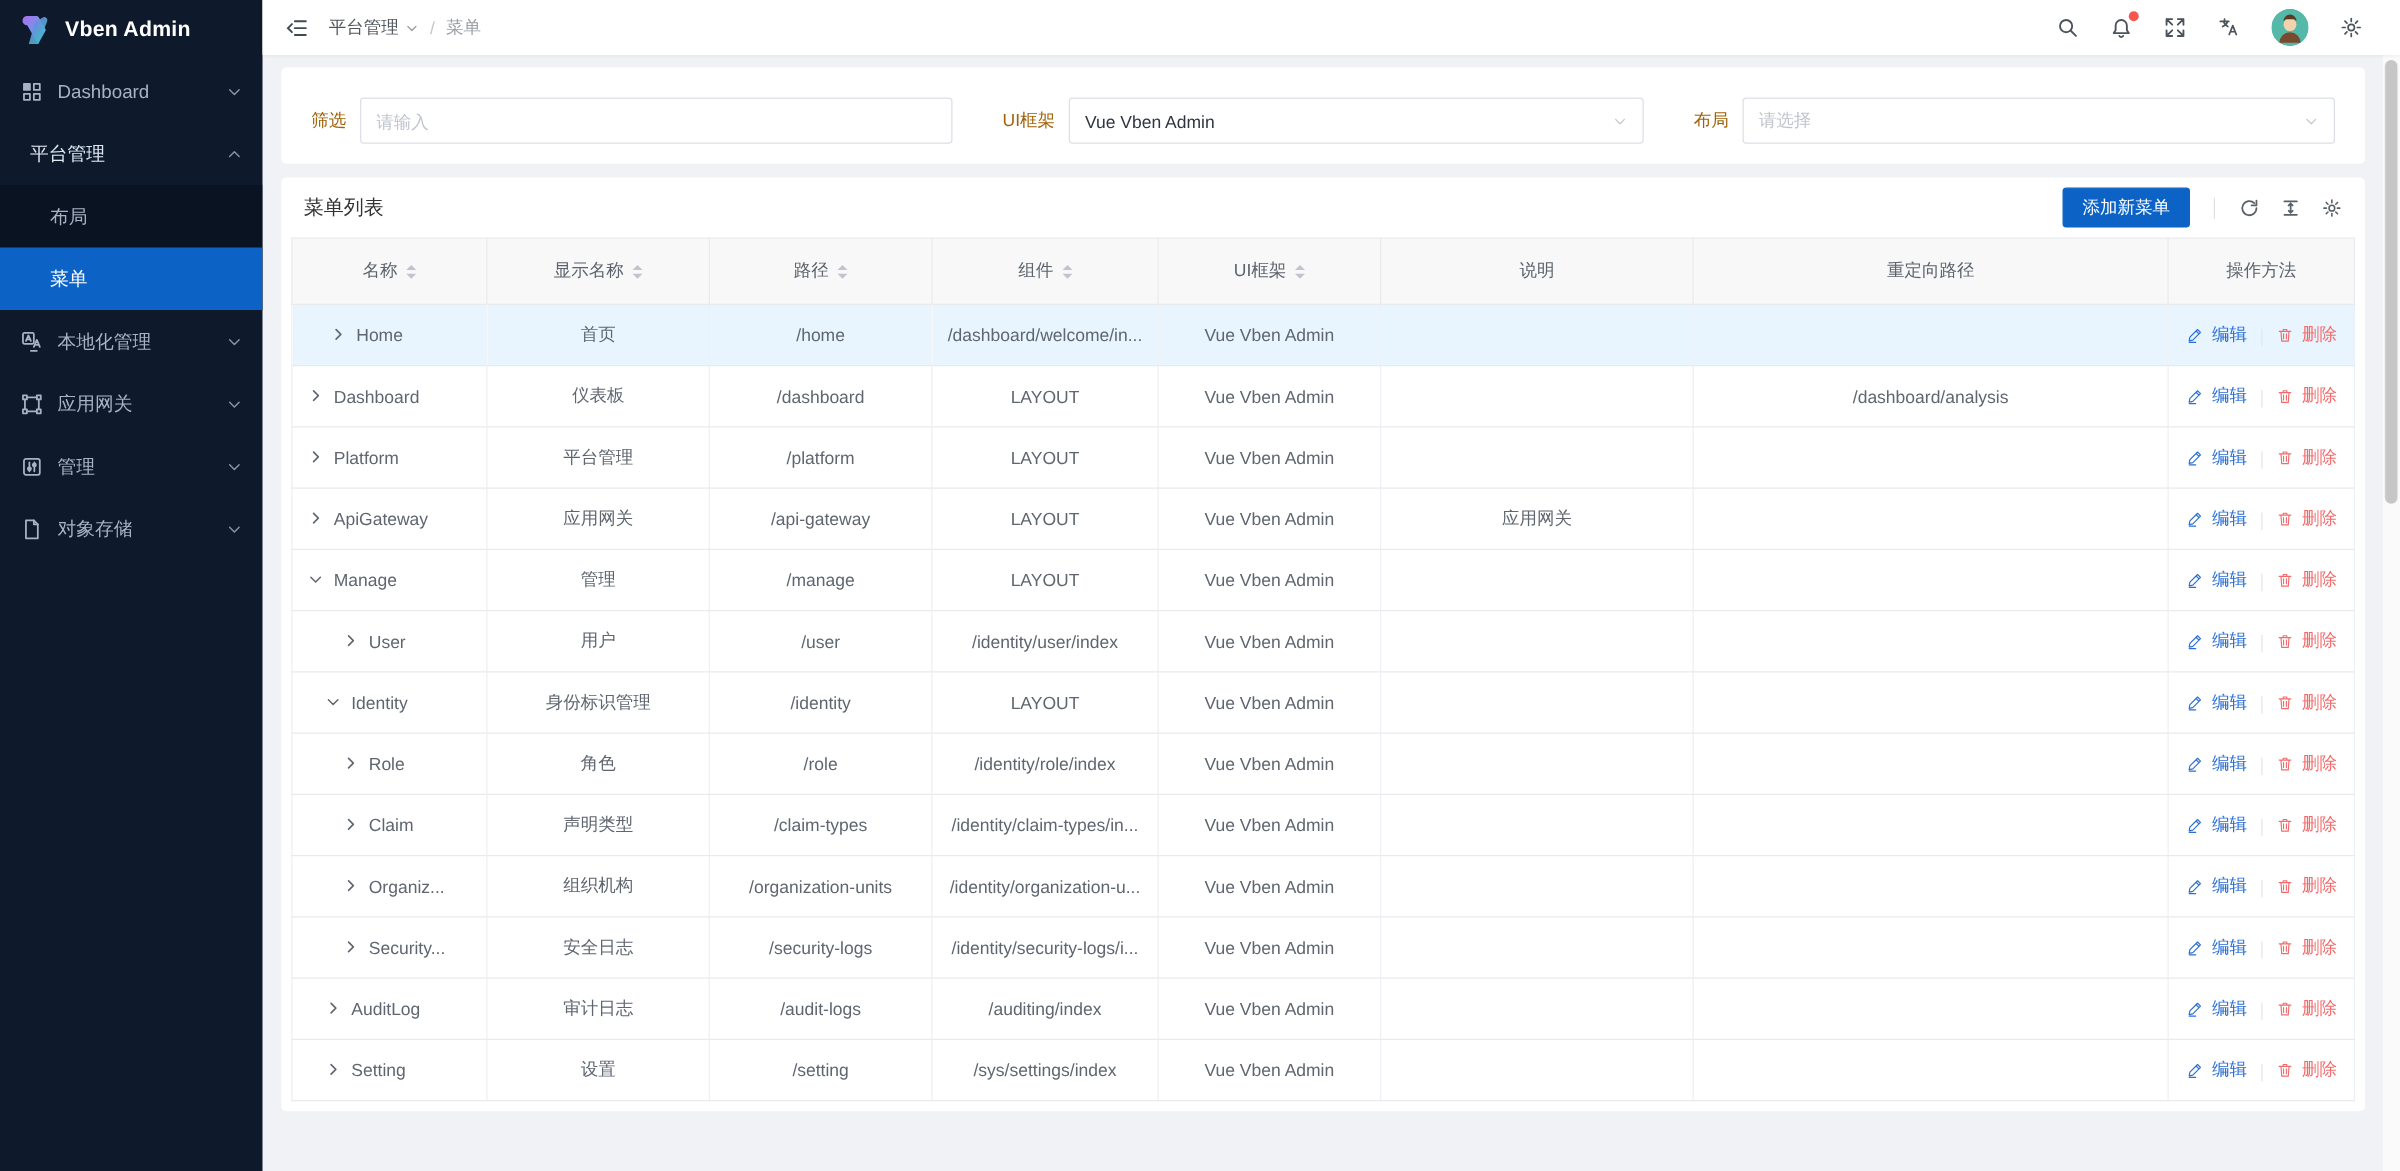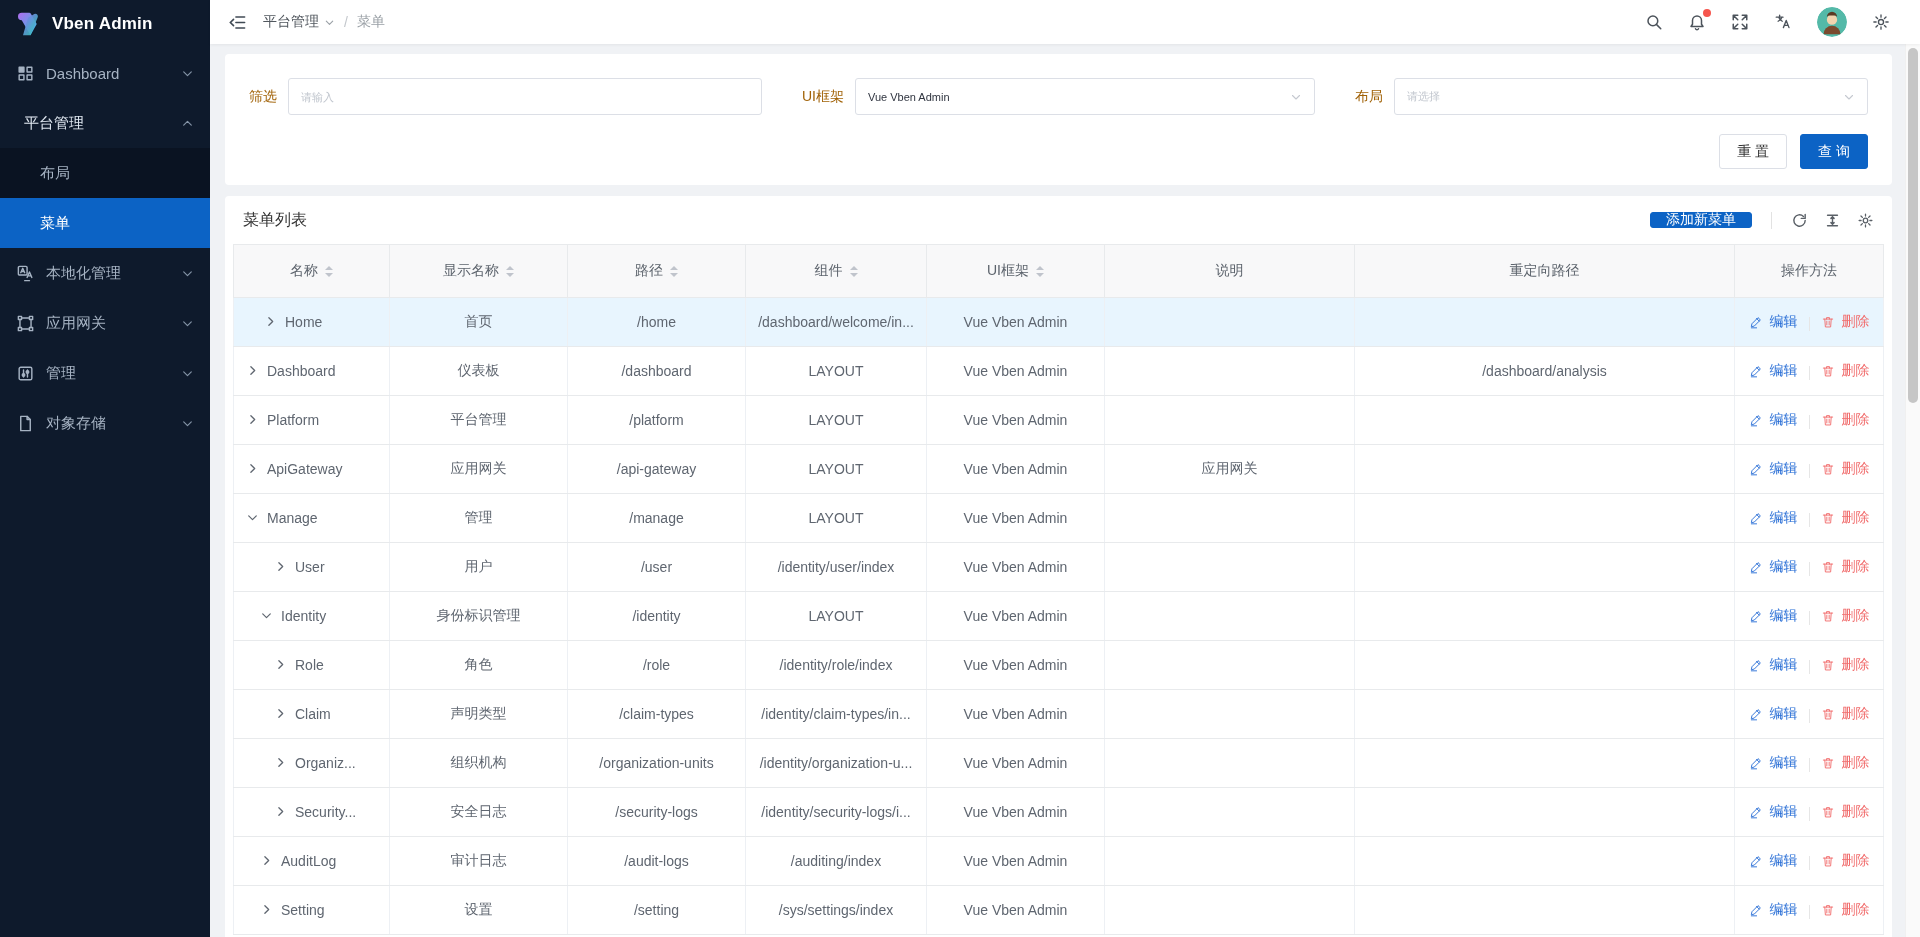--- a/index.html
+++ b/index.html
@@ -44,21 +44,21 @@
   .avatar svg { width:30px; height:30px; }
 
   .content { flex:1; padding:10px 28px 0 15px; overflow:hidden; }
   .card { background:#fff; border-radius:4px; }
 
   
   .filter-card { padding:24px 24px 16px; margin-bottom:11px; }
   .filter-row { display:flex; gap:40px; }
   .field { flex:1; display:flex; align-items:center; gap:11px; min-width:0; }
   .flabel { font-size:14px; color:#a16207; white-space:nowrap; }
-  .control { flex:1; height:37px; border:1px solid #dcdfe6; border-radius:3px; display:flex; align-items:center; padding:0 12px; font-size:11px; color:#303540; background:#fff; min-width:0; }
+  .control { flex:1; height:37px; border:1px solid #dcdfe6; border-radius:3px; display:flex; align-items:center; padding:0 12px; font-size:14px; color:#303540; background:#fff; min-width:0; }
   input.control { outline:none; }
   input.control::placeholder { color:#c1c6ce; }
   .control .placeholder { color:#c1c6ce; }
   .sel-arrow { margin-left:auto; color:#c5c9d0; width:12px; height:12px; display:inline-flex; }
   .filter-actions { display:flex; justify-content:flex-end; gap:13px; margin-top:19px; }
   .btn { height:35px; padding:0 17px; border-radius:3px; font-size:14px; display:inline-flex; align-items:center; border:1px solid #dcdfe6; background:#fff; color:#333; cursor:pointer; font-family:inherit; }
   .btn-primary { background:#0c63c5; border-color:#0c63c5; color:#fff; }
 
   
   .table-card { padding:0 8px 8px; overflow:hidden; }
@@ -291,31 +291,27 @@
             <div class="control">
               <span class="placeholder">请选择</span>
               <span class="sel-arrow">
                 <svg viewBox="0 0 24 24" fill="none" stroke="currentColor" stroke-width="2.2" stroke-linecap="round" stroke-linejoin="round">
                     <path d="M5 9l7 7 7-7"></path>
                   </svg>
               </span>
             </div>
           </div>
         </div>
-        <div class="filter-actions">
-          <button class="btn">重 置</button>
-          <button class="btn btn-primary">查 询</button>
-        </div>
       </section>
 
       <section class="card table-card">
         <div class="t-toolbar">
           <h3 class="t-title" style="margin:0;font-weight:500;">菜单列表</h3>
           <div class="t-tools">
-            <button class="btn btn-primary" style="height:16px;padding:0 15px;">添加新菜单</button>
+            <button class="btn btn-primary" style="height:32px;padding:0 15px;">添加新菜单</button>
             <span class="tool-sep"></span>
             <span class="tool-icon">
               <svg viewBox="0 0 24 24" fill="none" stroke="currentColor" stroke-width="2" stroke-linecap="round" stroke-linejoin="round">
                   <path d="M20 12a8 8 0 1 1-2.4-5.7"></path>
                   <path d="M20 3.5V9h-5.5"></path>
                 </svg>
             </span>
             <span class="tool-icon">
               <svg viewBox="0 0 24 24" fill="none" stroke="currentColor" stroke-width="2" stroke-linecap="round">
                   <path d="M5 4.5h14M5 19.5h14M12 7v10M9.8 9L12 6.8 14.2 9M9.8 15L12 17.2 14.2 15"></path>

